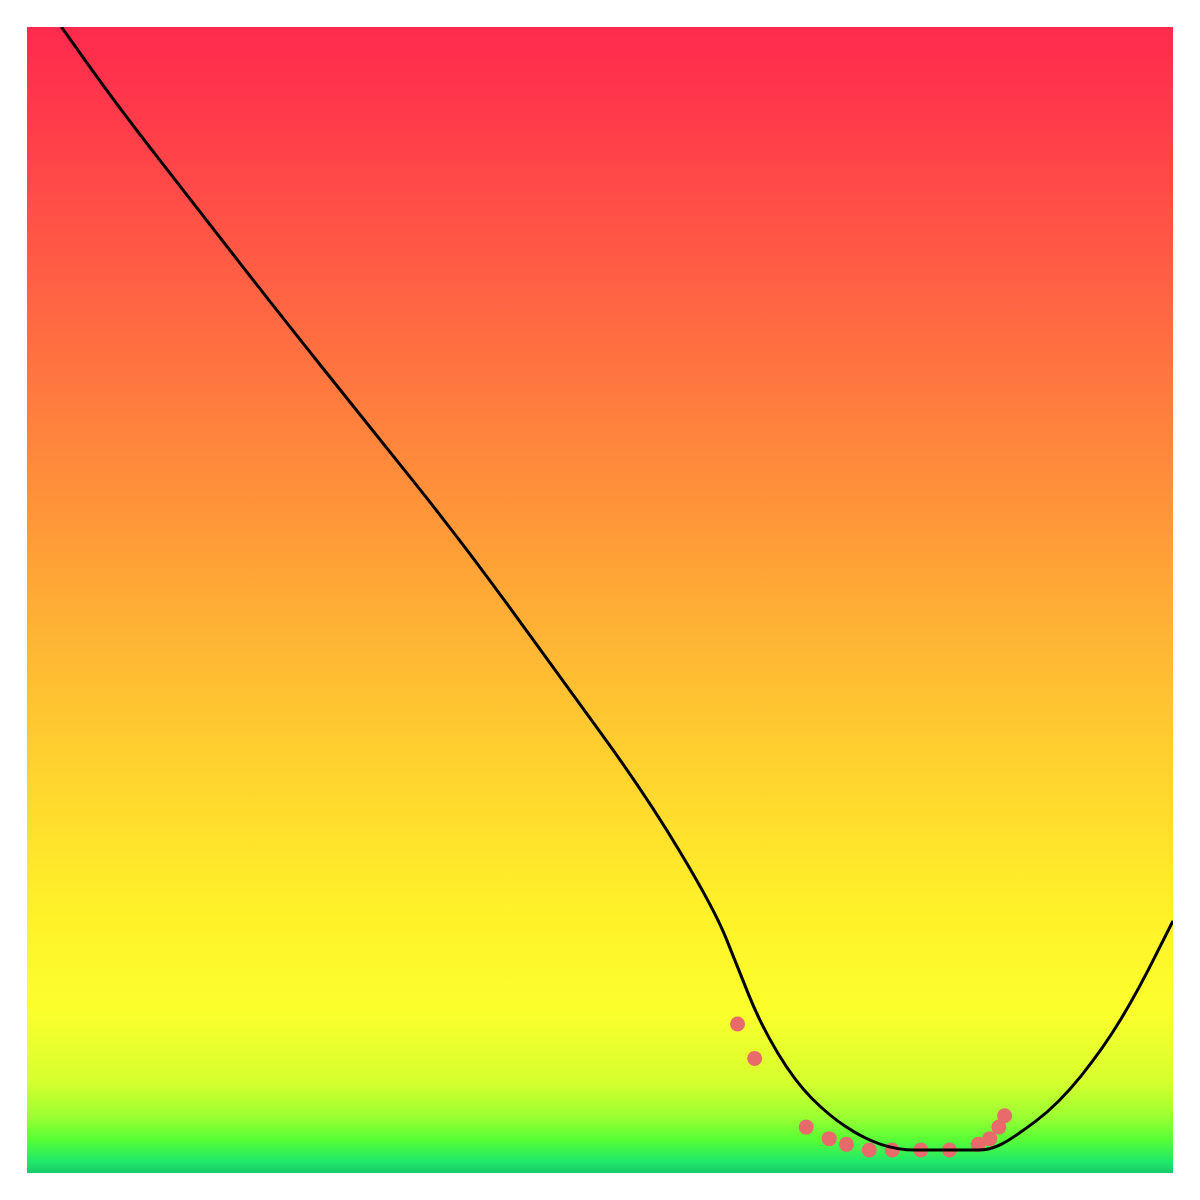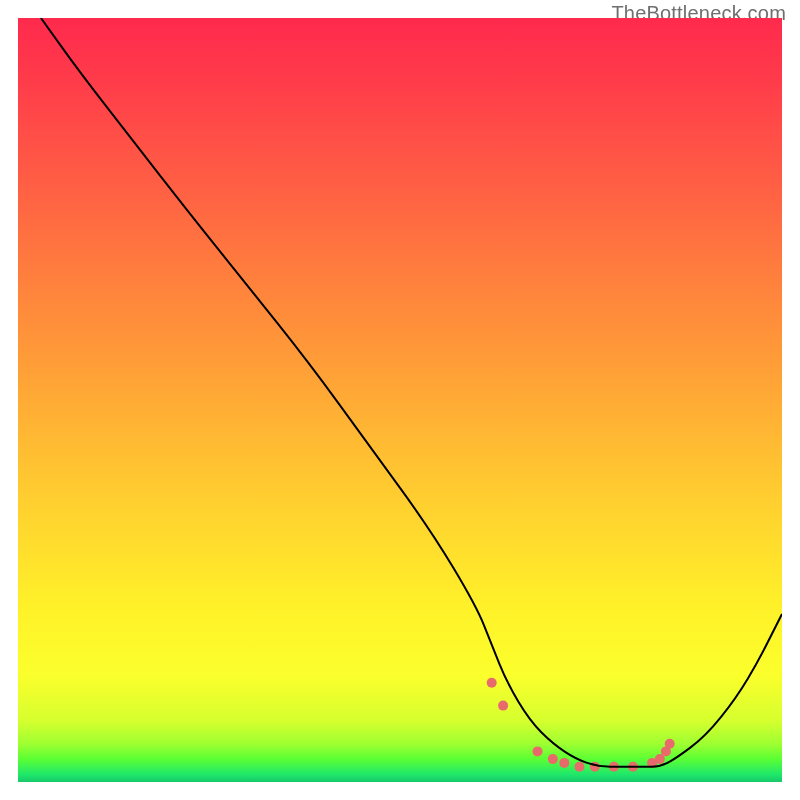--- a/index.html
+++ b/index.html
@@ -54,21 +54,20 @@
     color: #6f6f6f;
     font-size: 20px;
     letter-spacing: 0.2px;
     user-select: none;
   }
 </style>
 </head>
 <body>
 
 <div class="chart-container">
-  <div class="watermark">TheBottleneck.com</div>
   <div class="plot-area">
     <svg class="curve-svg" viewBox="0 0 764 764">
       <g>
           <circle cx="473.7" cy="664.7" r="5" fill="#e86a6a"></circle>
           <circle cx="485.1" cy="687.6" r="5" fill="#e86a6a"></circle>
           <circle cx="519.5" cy="733.4" r="5" fill="#e86a6a"></circle>
           <circle cx="534.8" cy="741.1" r="5" fill="#e86a6a"></circle>
           <circle cx="546.3" cy="744.9" r="5" fill="#e86a6a"></circle>
           <circle cx="561.5" cy="748.7" r="5" fill="#e86a6a"></circle>
           <circle cx="576.8" cy="748.7" r="5" fill="#e86a6a"></circle>

